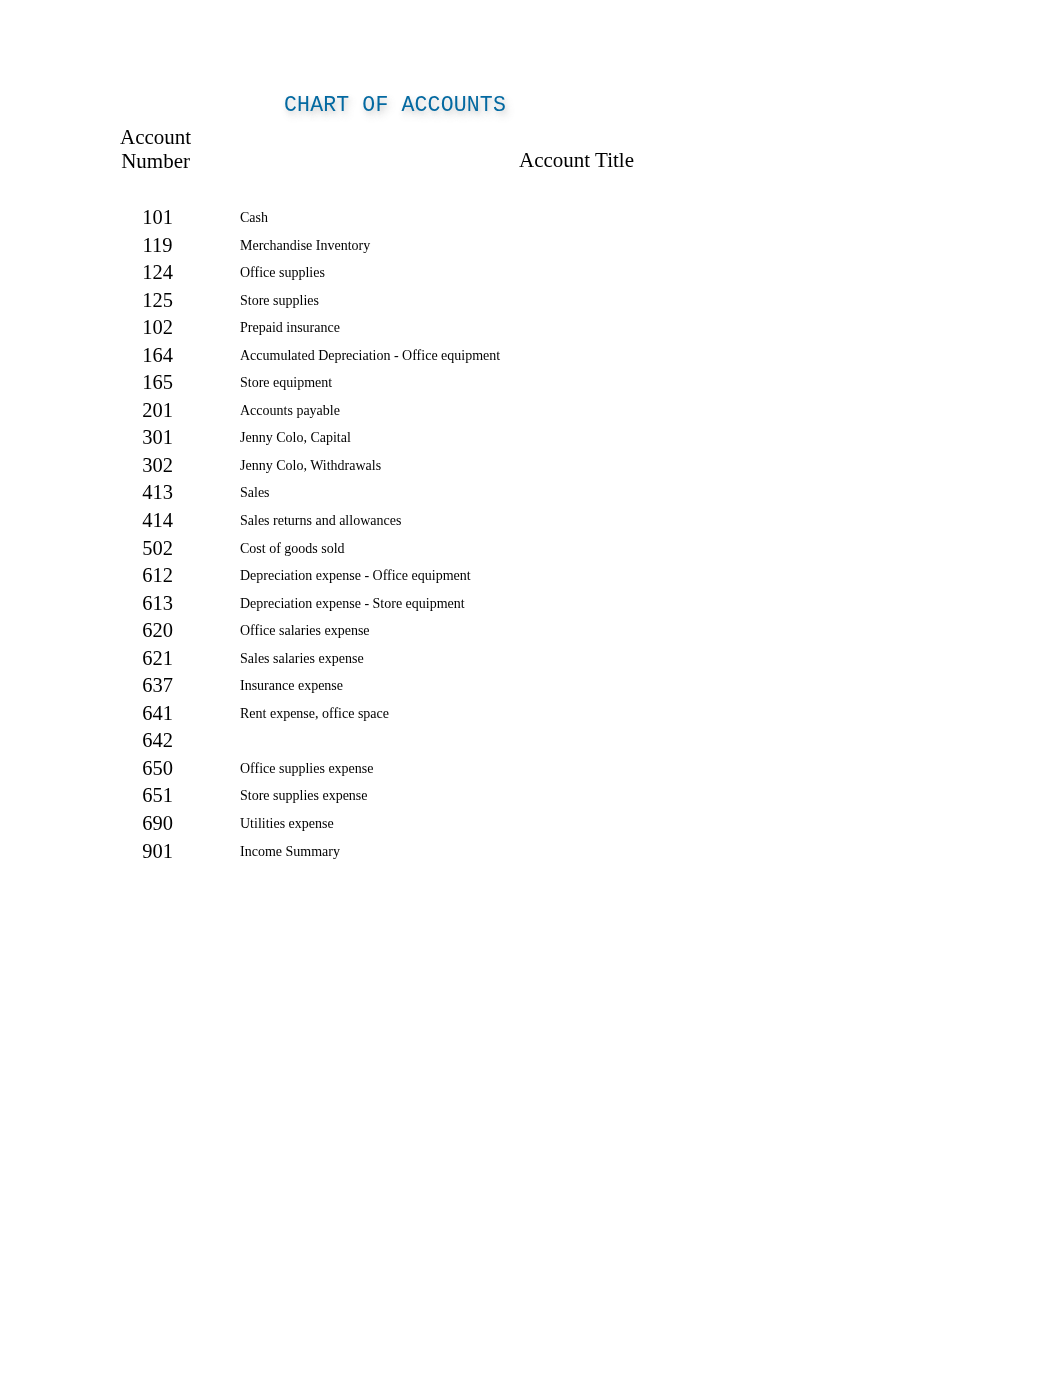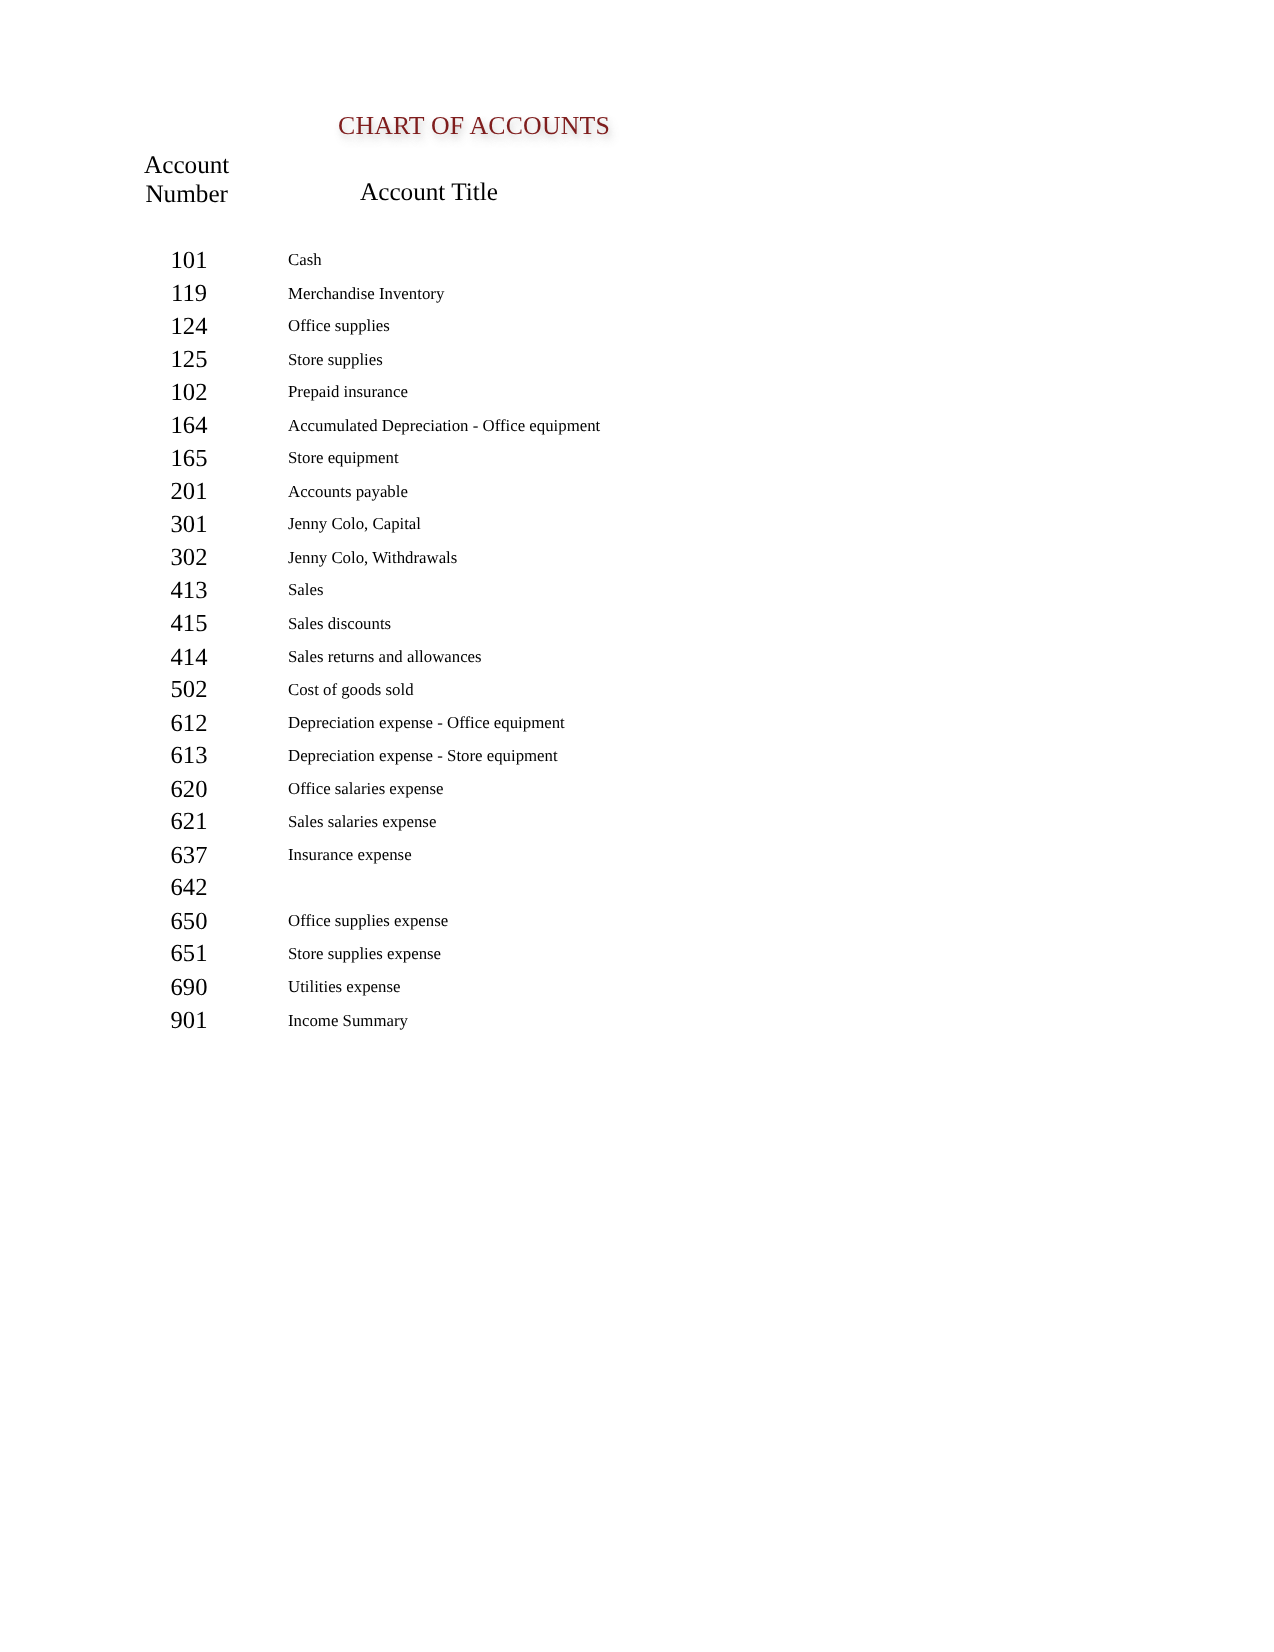--- a/index.html
+++ b/index.html
@@ -28,42 +28,43 @@
   
   .doc-title {
     position: absolute;
     left: 0;
     top: 92px;
     width: 790px;
     text-align: center;
     font-size: 21.5px;
     line-height: 27px;
     letter-spacing: 0.15px;
-    color: #7f1d1d;
+    color: #0369a1;
     white-space: nowrap;
     text-shadow: 3px 5px 7px rgba(120,120,120,0.30),
                  1px 2px 4px rgba(150,150,150,0.22);
+    font-family: Liberation Mono, monospace;
   }
 
   
   .hdr-account-number {
     position: absolute;
     left: 120px;
     top: 126px;
     font-size: 21px;
     line-height: 23.5px;
     white-space: pre-line;
     text-align: center;
   }
   .hdr-account-title {
     position: absolute;
     left: 300px;
     top: 149px;
     width: 334px;
-    text-align: left;
+    text-align: right;
     font-size: 21px;
     line-height: 23.5px;
     white-space: nowrap;
   }
 
   
   .rows {
     position: absolute;
     left: 0;
     top: 204px;
@@ -140,24 +141,20 @@
       </div>
       <div class="acct-row">
         <span class="acct-num">302</span>
         <span class="acct-title">Jenny Colo, Withdrawals</span>
       </div>
       <div class="acct-row">
         <span class="acct-num">413</span>
         <span class="acct-title">Sales</span>
       </div>
       <div class="acct-row">
-        <span class="acct-num">415</span>
-        <span class="acct-title">Sales discounts</span>
-      </div>
-      <div class="acct-row">
         <span class="acct-num">414</span>
         <span class="acct-title">Sales returns and allowances</span>
       </div>
       <div class="acct-row">
         <span class="acct-num">502</span>
         <span class="acct-title">Cost of goods sold</span>
       </div>
       <div class="acct-row">
         <span class="acct-num">612</span>
         <span class="acct-title">Depreciation expense - Office equipment</span>
@@ -172,20 +169,24 @@
       </div>
       <div class="acct-row">
         <span class="acct-num">621</span>
         <span class="acct-title">Sales salaries expense</span>
       </div>
       <div class="acct-row">
         <span class="acct-num">637</span>
         <span class="acct-title">Insurance expense</span>
       </div>
       <div class="acct-row">
+        <span class="acct-num">641</span>
+        <span class="acct-title">Rent expense, office space</span>
+      </div>
+      <div class="acct-row">
         <span class="acct-num">642</span>
       </div>
       <div class="acct-row">
         <span class="acct-num">650</span>
         <span class="acct-title">Office supplies expense</span>
       </div>
       <div class="acct-row">
         <span class="acct-num">651</span>
         <span class="acct-title">Store supplies expense</span>
       </div>

